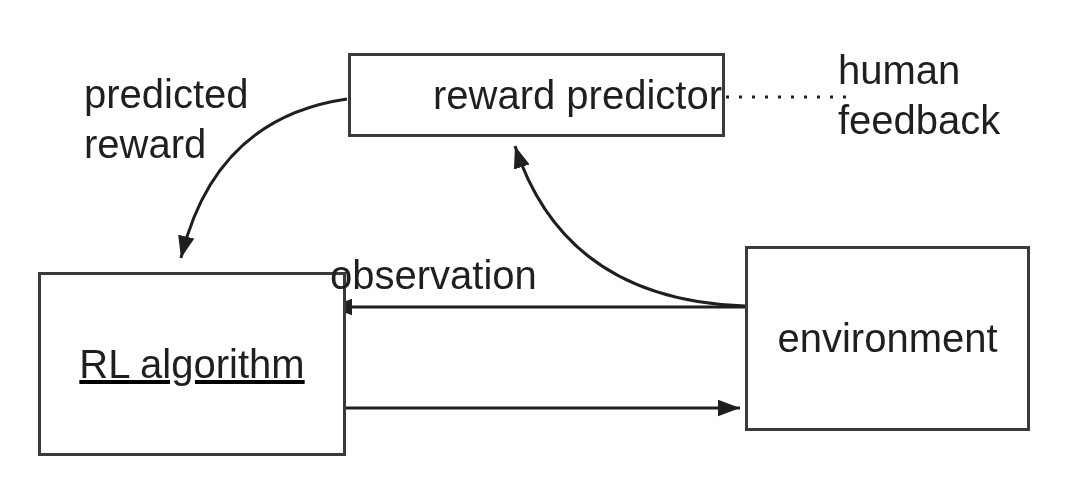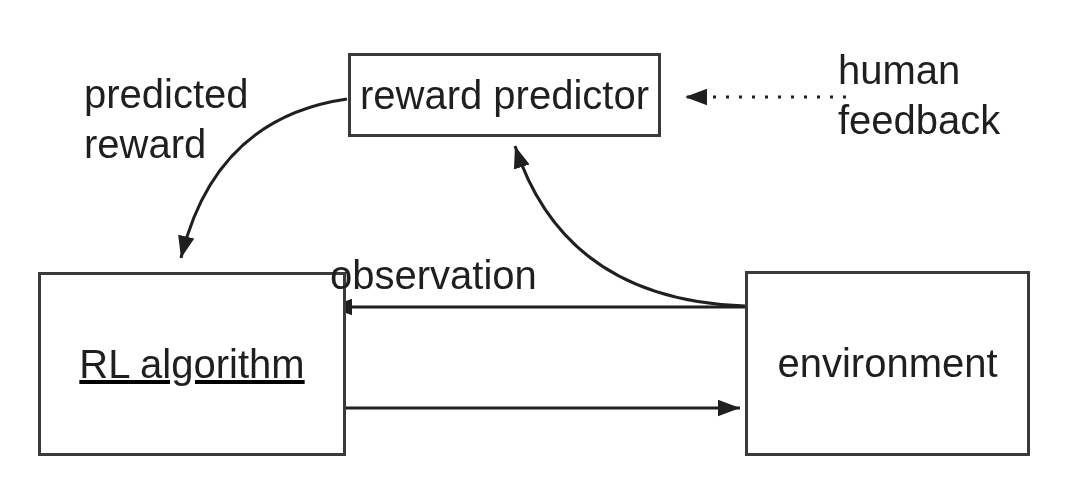--- a/index.html
+++ b/index.html
@@ -47,23 +47,23 @@
     font-size: 40px;
     color: var(--ink);
     white-space: nowrap;
   }
   .edge-label {
     position: absolute;
     font-size: 40px;
     line-height: 50px;
     color: var(--ink);
   }
-  .node-reward-predictor { left: 348px; top: 53px;  width: 313px; height: 84px; }
+  .node-reward-predictor { left: 348px; top: 53px;  width: 377px; height: 84px; justify-content: flex-end; }
   .node-rl-algorithm     { left: 38px;  top: 272px; width: 308px; height: 184px; text-decoration: underline; }
-  .node-environment      { left: 745px; top: 271px; width: 285px; height: 185px; }
+  .node-environment      { left: 745px; top: 246px; width: 285px; height: 185px; }
 
   .label-predicted-reward { left: 84px;  top: 69px;  width: 185px; text-align: left; }
   .label-human-feedback   { left: 838px; top: 45px;  width: 205px; text-align: left; }
   .label-observation      { left: 330px; top: 250px; width: 290px; }
   .label-action           { left: 428px; top: 422px; width: 210px; text-align: center; }
 </style>
 </head>
 <body style="--background: #ffffff; --ink: #1f1f1f; --box-border: #3a3a3a;">
 
 <div class="stage">

